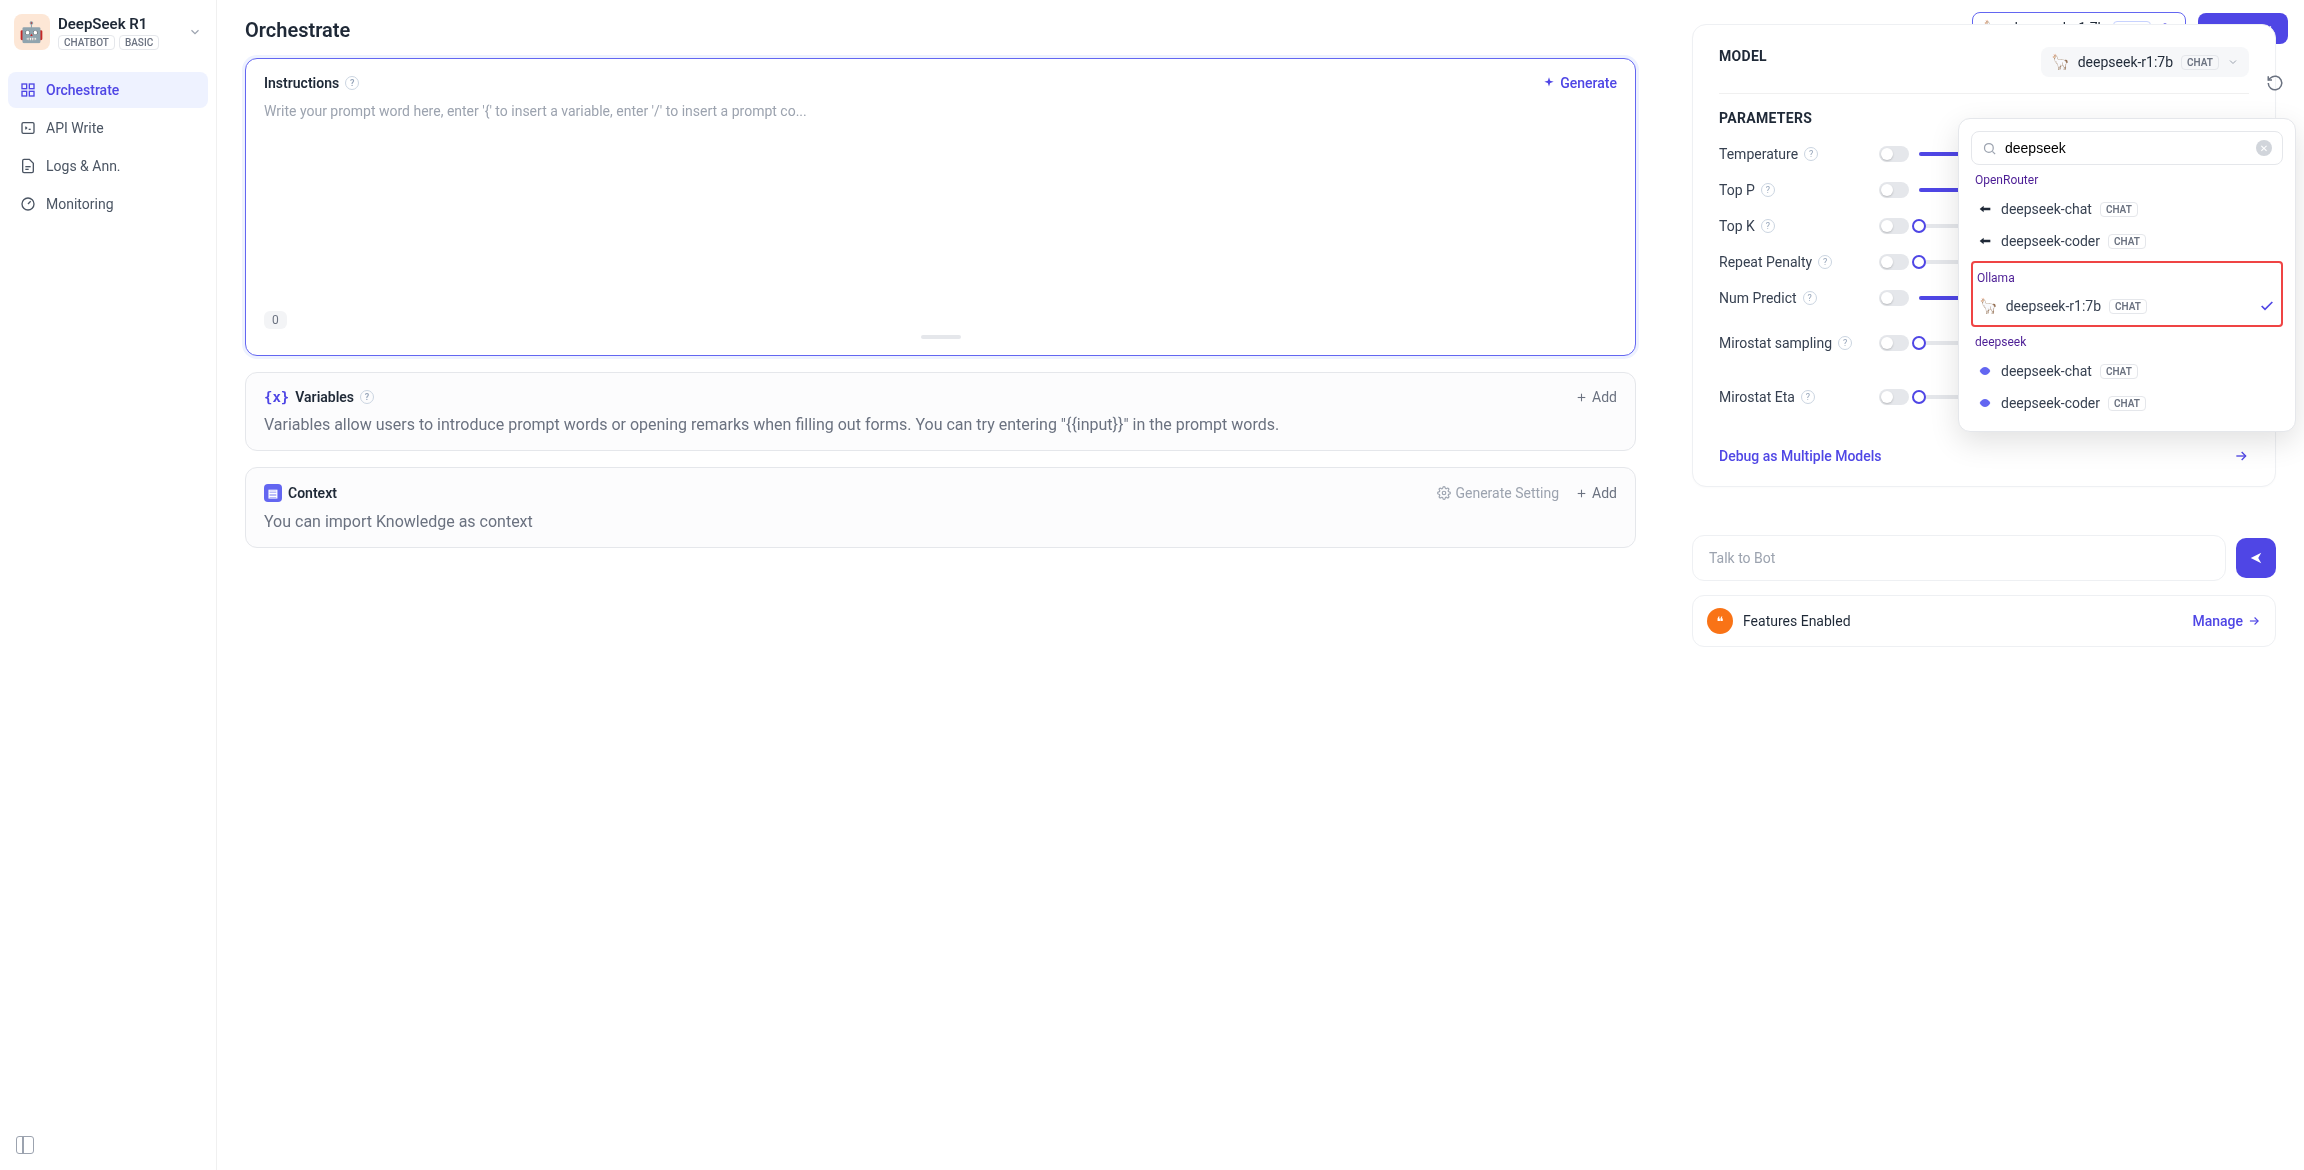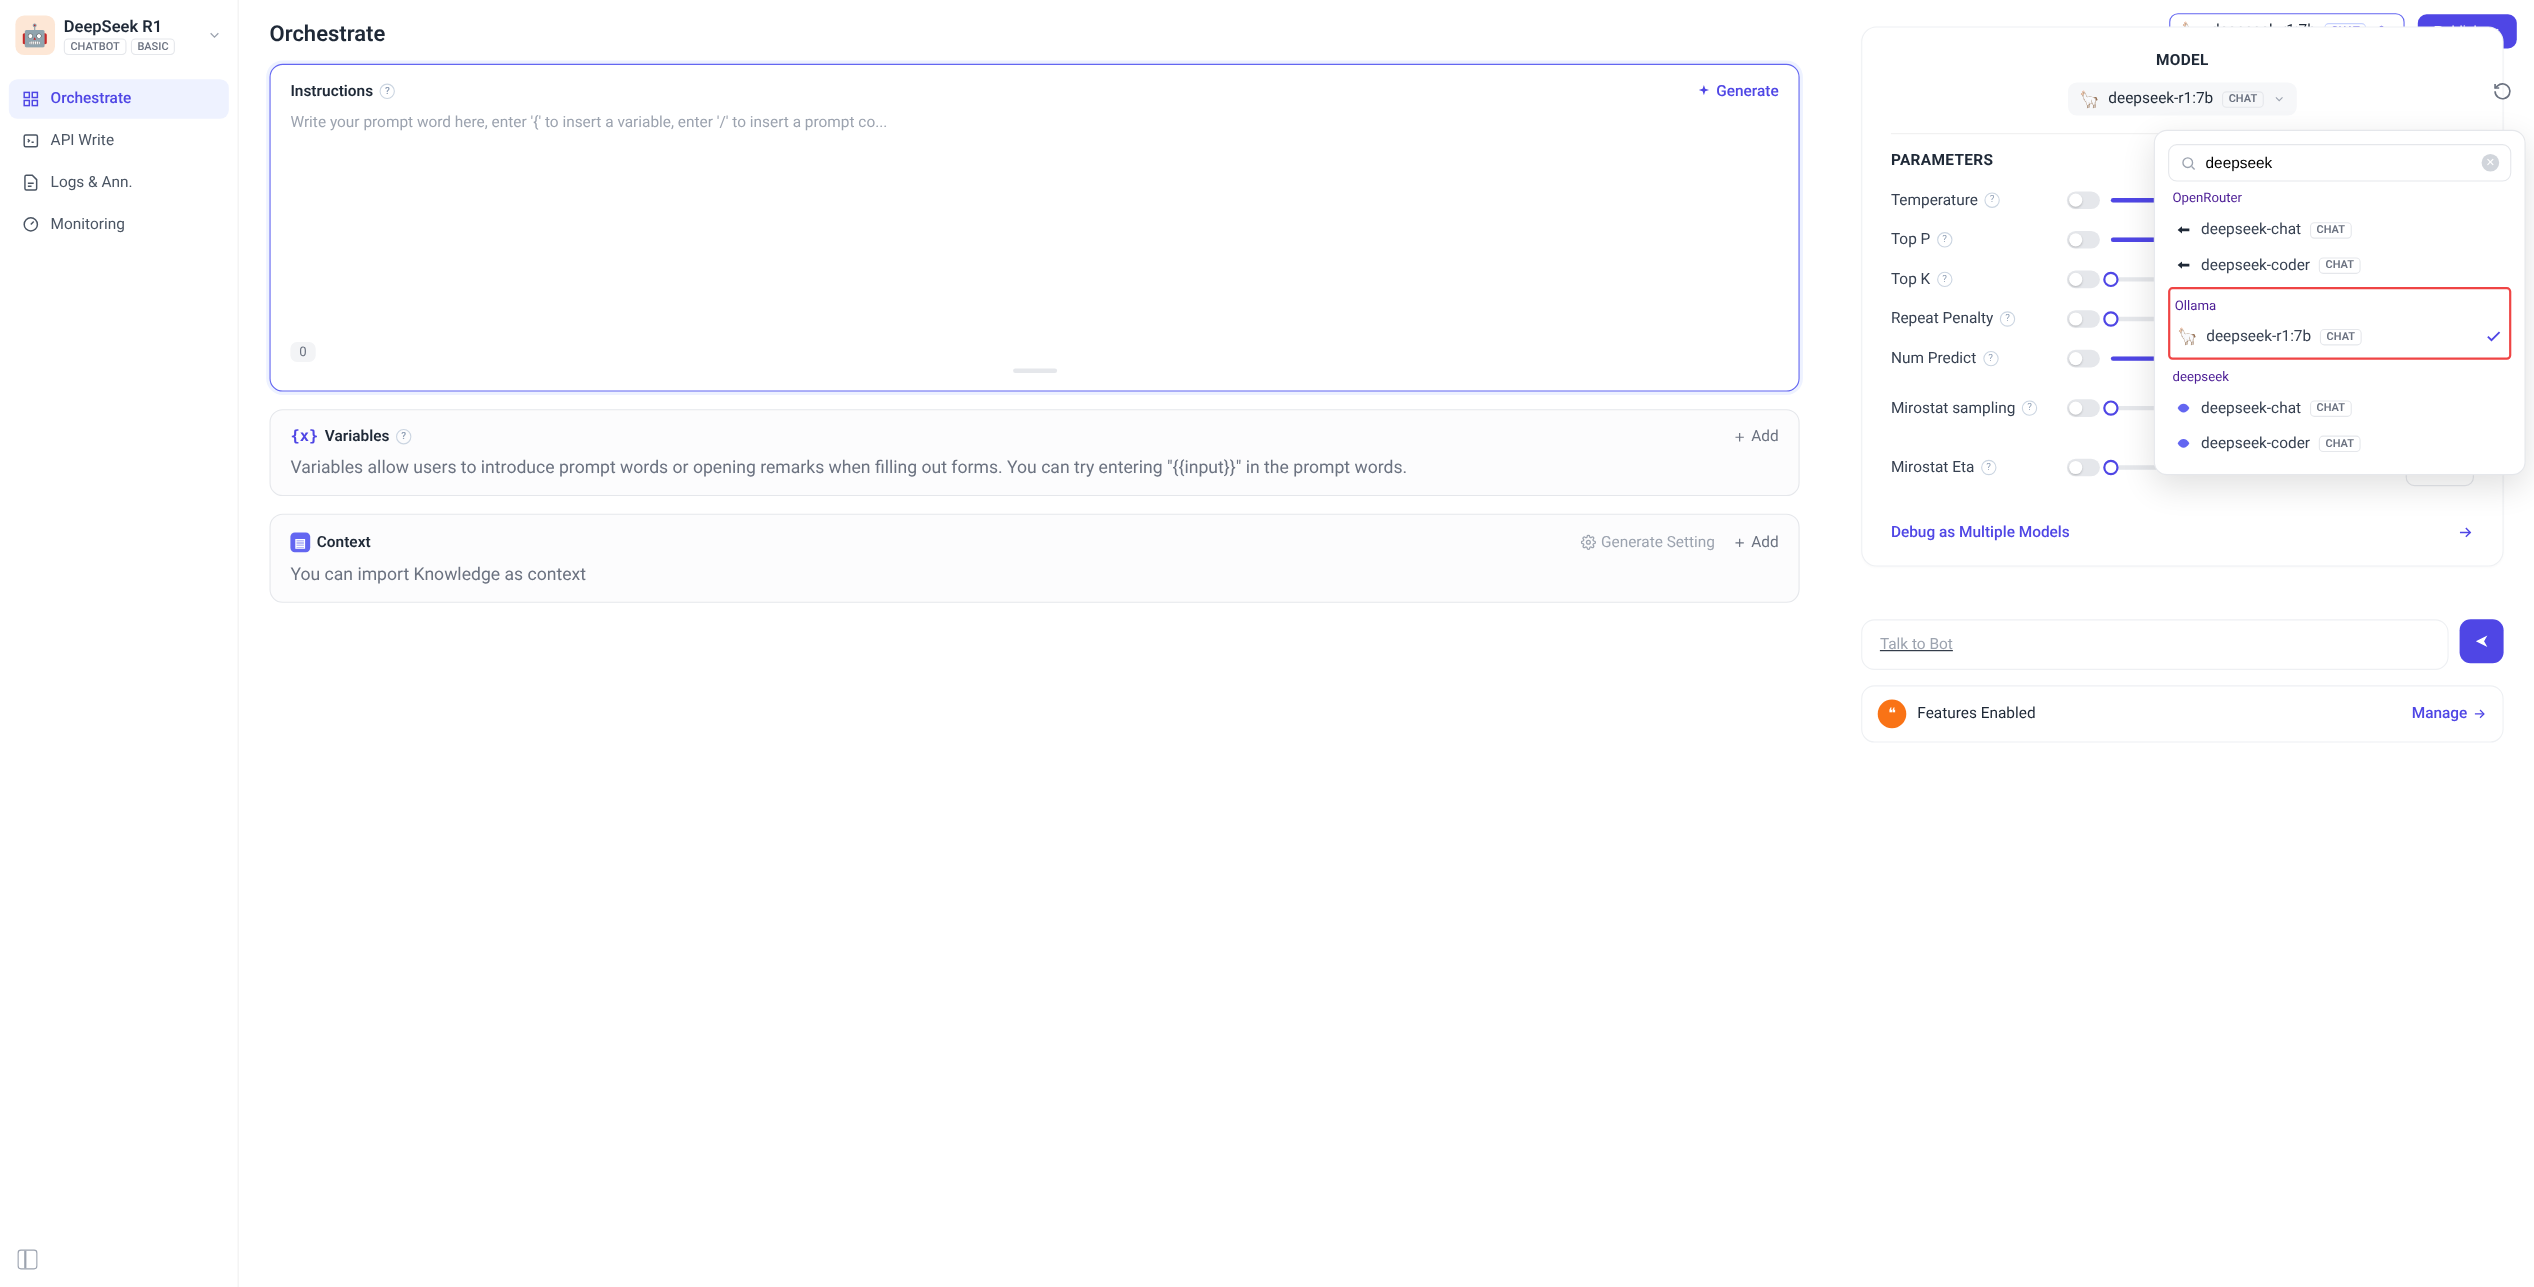--- a/index.html
+++ b/index.html
@@ -32,36 +32,36 @@
 .card-title { font-weight:600; display:flex; align-items:center; gap:6px;}
 .help { width:14px;height:14px;border:1px solid #cbd5e1;border-radius:50%;display:inline-flex;align-items:center;justify-content:center;font-size:9px;color:#94a3b8;}
 .gen-btn { color:#4f46e5; font-weight:500; display:flex; align-items:center; gap:4px; cursor:pointer;}
 .prompt-area { min-height:210px; color:#9ca3af; font-size:14px; padding:2px 0;}
 .count-pill { display:inline-block; background:#f3f4f6; border-radius:6px; padding:2px 8px; font-size:12px; color:#6b7280;}
 .add-btn { color:#6b7280; display:flex;align-items:center;gap:4px; cursor:pointer;}
 .desc { color:#6b7280; font-size:16px; margin-top:8px;}
 .right-pane { width:640px; padding:24px 28px 0 28px; position:relative;}
 .panel { border:1px solid #eef0f3; border-radius:14px; padding:22px 26px; background:#fff; box-shadow:0 1px 2px rgba(0,0,0,0.02);}
 .section-label { font-weight:700; font-size:14px; letter-spacing:0.3px; margin-bottom:12px;}
-.model-row { display:flex; justify-content:space-between; align-items:center;flex-direction:column;}
+.model-row { display:flex; justify-content:space-between; align-items:center;}
 .model-select { display:flex; align-items:center; gap:8px; background:#f6f7f9; border-radius:8px; padding:6px 10px;}
 .tiny-chat2 { border:1px solid #e5e7eb; border-radius:4px; font-size:10px; padding:1px 5px; color:#6b7280; font-weight:600;}
 .param-row { display:flex; align-items:center; gap:10px; margin:20px 0;}
 .param-label { width:150px; display:flex; align-items:center; gap:6px; color:#374151; font-size:14px;}
 .toggle { width:30px; height:16px; background:#e5e7eb; border-radius:999px; position:relative;}
 .toggle::after{content:"";width:12px;height:12px;background:#fff;border-radius:50%;position:absolute;top:2px;left:2px;box-shadow:0 1px 2px rgba(0,0,0,0.2);}
 .slider { flex:1; height:4px; background:#e5e7eb; border-radius:2px; position:relative;}
 .slider-fill { position:absolute; left:0; top:0; bottom:0; background:#4f46e5; border-radius:2px;}
 .slider-thumb { position:absolute; top:50%; width:14px;height:14px;background:#fff;border:2px solid #4f46e5;border-radius:50%; transform:translate(-50%,-50%);}
 .val-box { width:62px; height:34px; border:1px solid #e5e7eb; border-radius:8px; display:flex;align-items:center;justify-content:center; font-size:13px; color:#374151;}
 .debug-row { display:flex; justify-content:space-between; align-items:center; margin-top:8px; padding-top:14px;}
 .debug-link { color:#4f46e5; font-weight:500;}
 .history-icon { position:absolute; right:20px; top:74px; color:#6b7280;}
 .chat-area { margin-top:48px;}
-.chat-input { display:flex; gap:10px; align-items:flex-start;text-decoration:underline;}
+.chat-input { display:flex; gap:10px; align-items:center;}
 .chat-box { flex:1; border:1px solid #eef0f3; border-radius:12px; padding:14px 16px; color:#9ca3af; background:#fff;}
 .send-btn { width:40px;height:40px;border-radius:10px;background:#4f46e5;display:flex;align-items:center;justify-content:center;}
 .features-bar { margin-top:14px; background:#fff; border:1px solid #eef0f3; border-radius:12px; padding:12px 14px; display:flex; align-items:center; justify-content:space-between;}
 .feat-left { display:flex; align-items:center; gap:10px;}
 .feat-icon { width:26px;height:26px;border-radius:50%;background:#f97316;display:flex;align-items:center;justify-content:center;color:#fff;font-size:13px;}
 .manage { color:#4f46e5; font-weight:500; display:flex;align-items:center;gap:4px;}
 .dropdown { position:absolute; top:118px; right:8px; width:338px; background:#fff; border:1px solid #e5e7eb; border-radius:12px; box-shadow:0 10px 30px rgba(0,0,0,0.12); padding:12px; z-index:50;}
 .search-wrap { display:flex; align-items:center; gap:8px; border:1px solid #e5e7eb; border-radius:8px; padding:8px 10px;}
 .search-wrap input { border:none; outline:none; flex:1; font-size:14px;}
 .clear-btn { width:16px;height:16px;border-radius:50%;background:#d1d5db;color:#fff;font-size:10px;display:flex;align-items:center;justify-content:center;}

